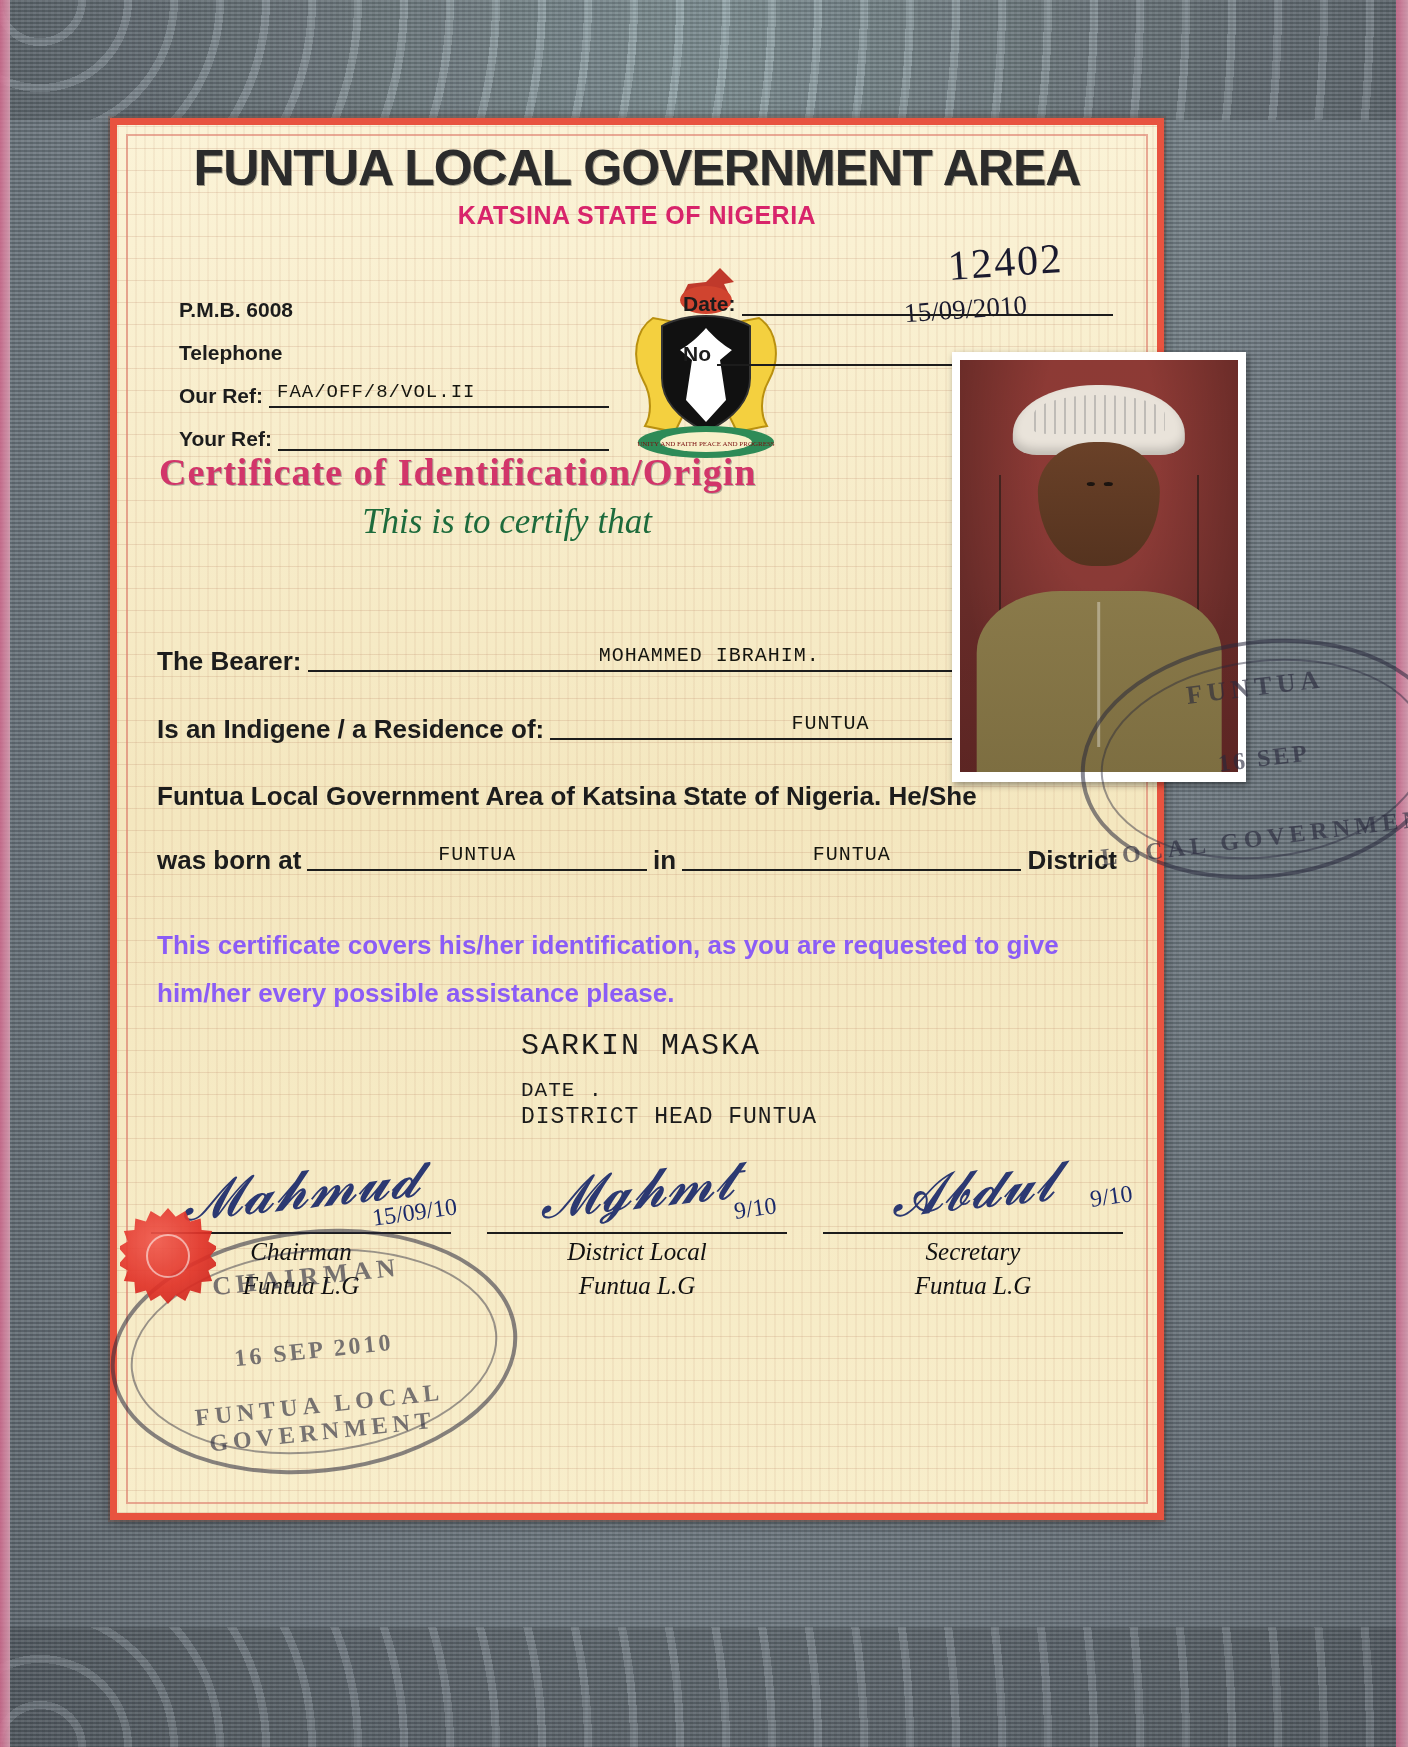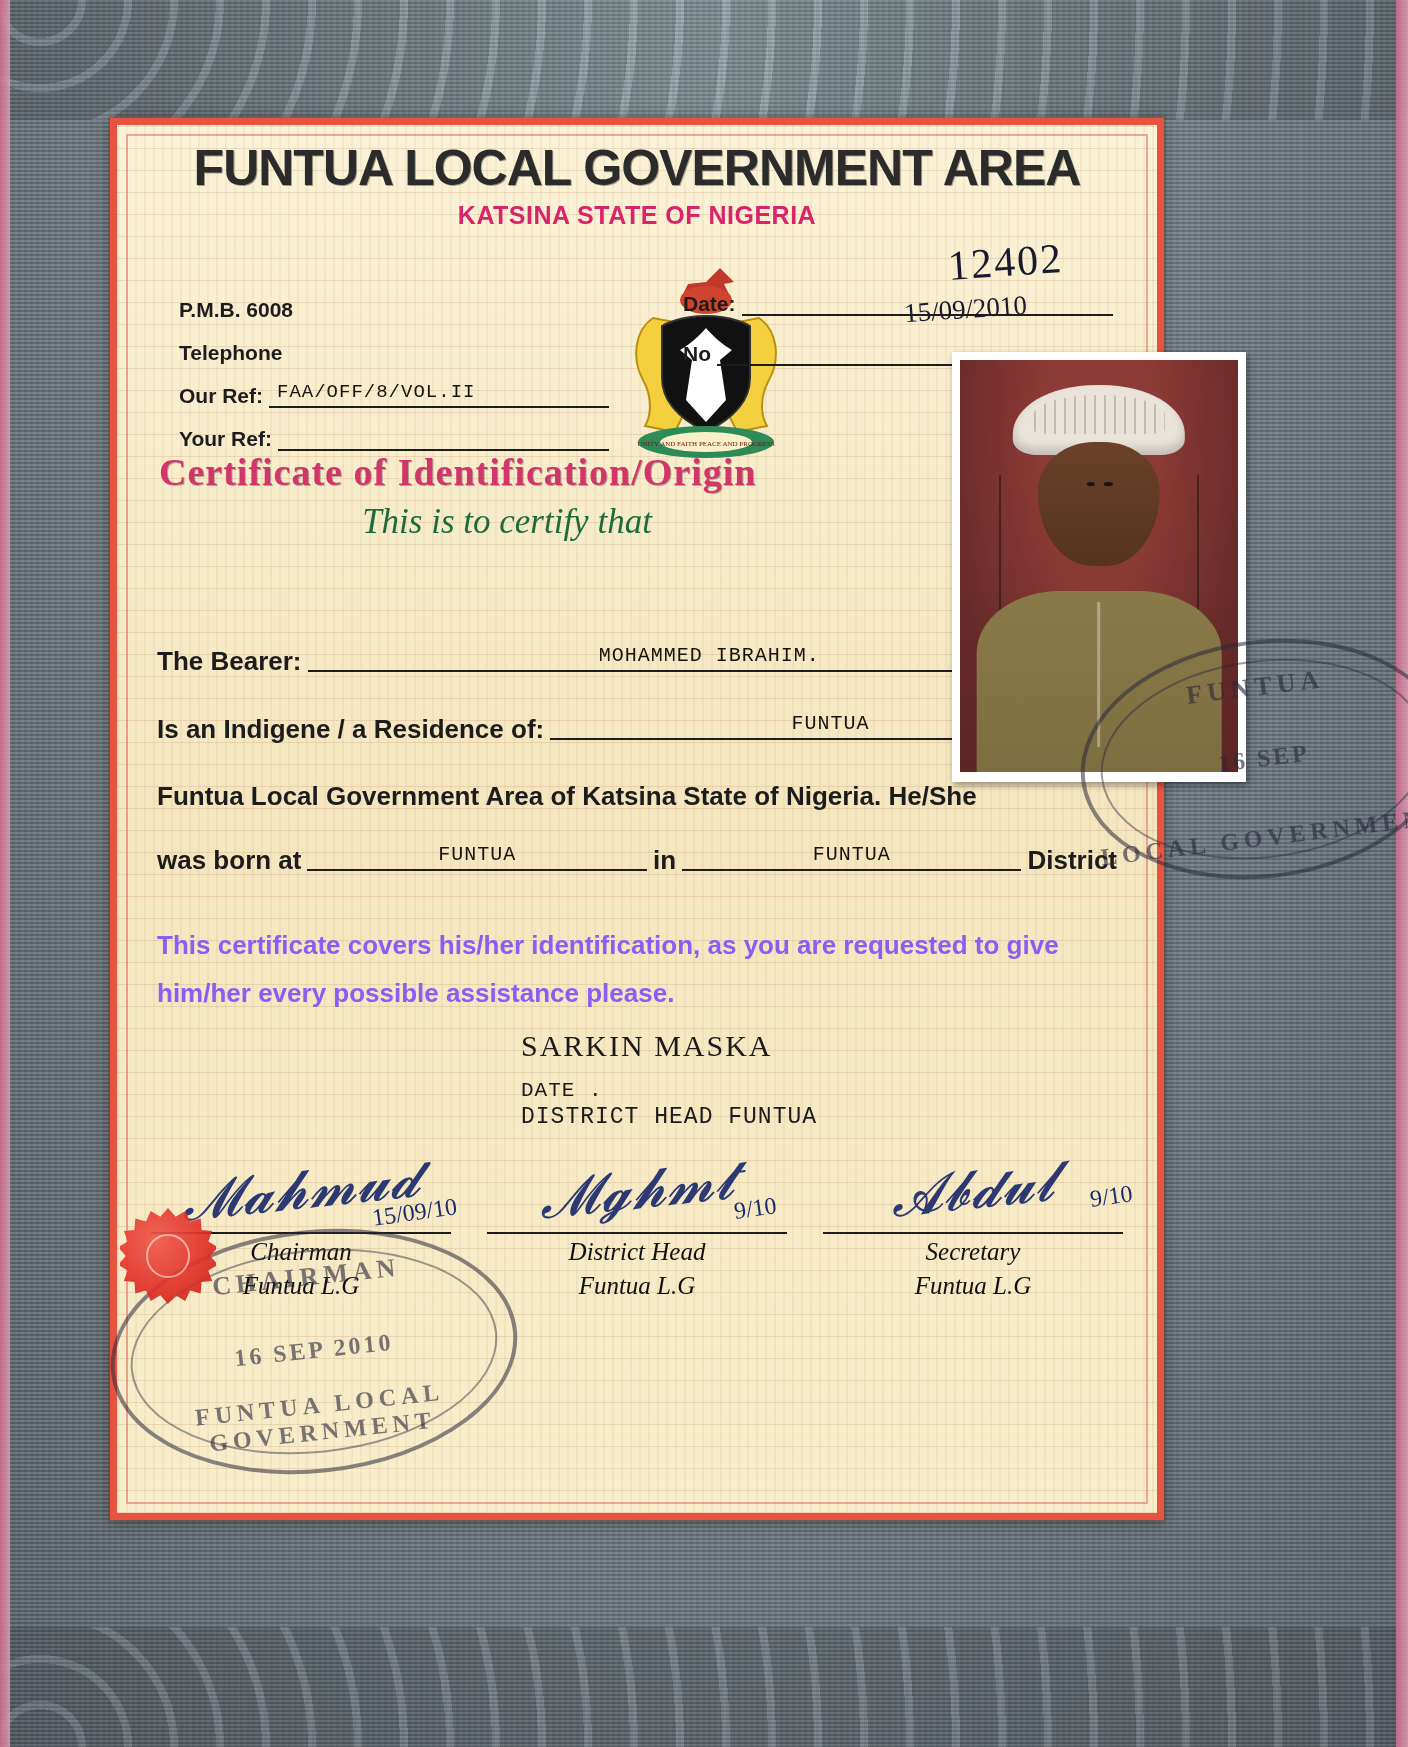--- a/index.html
+++ b/index.html
@@ -162,21 +162,21 @@
   .plain{display:block;margin:6px 0 34px;padding:0 6px;font-size:26px;font-weight:bold;color:#1c1c1c;line-height:1.1;}
 
   .para{margin-top:42px;font-size:26px;font-weight:bold;color:#8b5cf6;line-height:1.85;padding:0 6px;}
 
   
   .sig-area{position:relative;margin-top:28px;height:268px;}
   .district-head-stamp{
     position:absolute;left:370px;top:-16px;
     font-family:"Liberation Mono", monospace;color:#1b1b1b;
   }
-  .district-head-stamp .l1{font-size:30px;letter-spacing:2px;font-family:Liberation Serif, serif;}
+  .district-head-stamp .l1{font-size:30px;letter-spacing:2px;}
   .district-head-stamp .l2{font-size:21px;letter-spacing:1px;margin-top:16px;}
   .district-head-stamp .l3{font-size:23px;letter-spacing:1px;margin-top:2px;}
 
   .sig-cols{position:absolute;left:0;right:0;bottom:12px;display:flex;justify-content:space-between;}
   .sig{width:300px;text-align:center;}
   .sig .line{border-bottom:2px solid #1c1c1c;height:78px;position:relative;}
   .sig .cap{font-family:"Liberation Serif", serif;font-size:25px;font-style:italic;color:#111;margin-top:2px;line-height:1.25;}
   .scribble{
     position:absolute;left:6%;bottom:2px;width:88%;height:70px;
     color:#1b2a6b;font-family:"Liberation Serif", serif;font-size:54px;
@@ -326,21 +326,21 @@
             </div>
             <div class="cap">Chairman</div>
             <div class="cap">Funtua L.G</div>
           </div>
 
           <div class="sig">
             <div class="line">
               <span class="scribble">𝓜𝓰𝓱𝓶𝓽</span>
               <span class="handdate" style="right:10px;bottom:10px;">9/10</span>
             </div>
-            <div class="cap">District Head</div>
+            <div class="cap">District Local</div>
             <div class="cap">Funtua L.G</div>
           </div>
 
           <div class="sig">
             <div class="line">
               <span class="scribble">𝓐𝓫𝓭𝓾𝓵</span>
               <span class="handdate" style="right:-10px;bottom:22px;">9/10</span>
             </div>
             <div class="cap">Secretary</div>
             <div class="cap">Funtua L.G</div>

